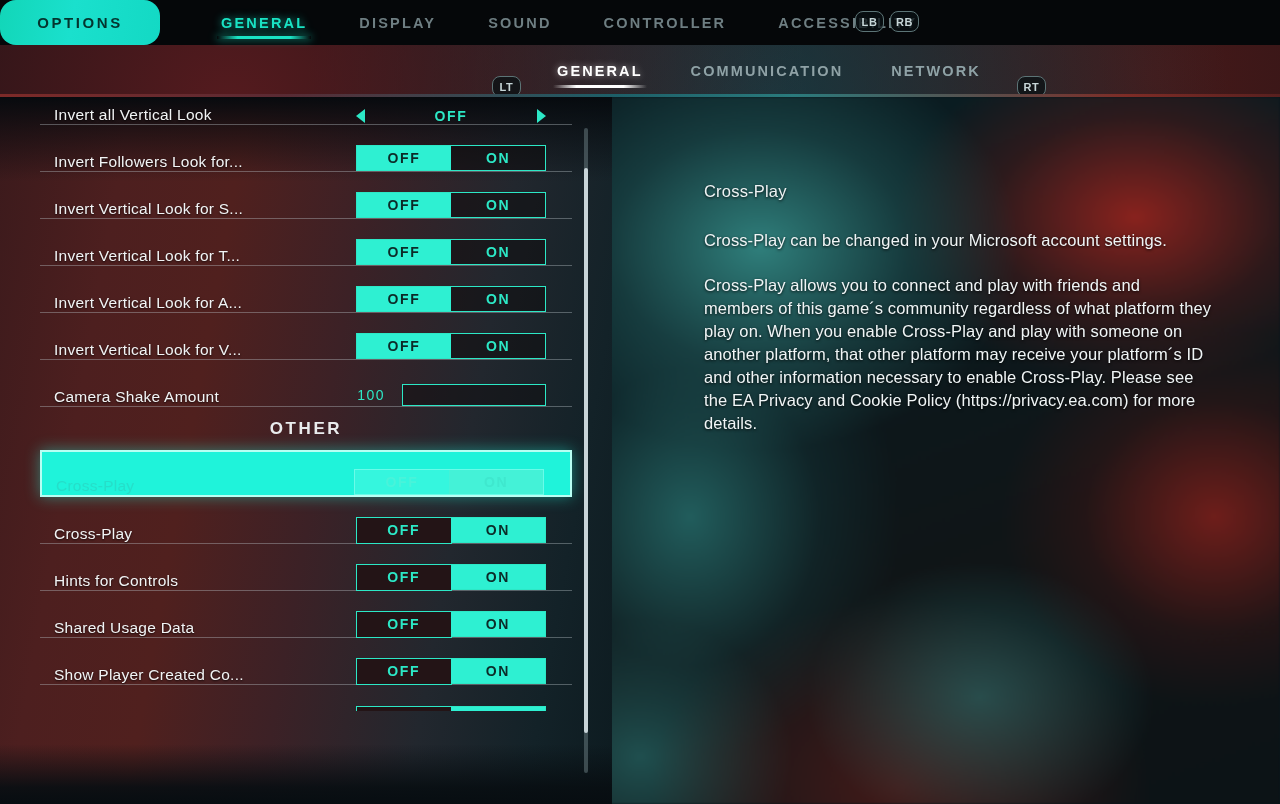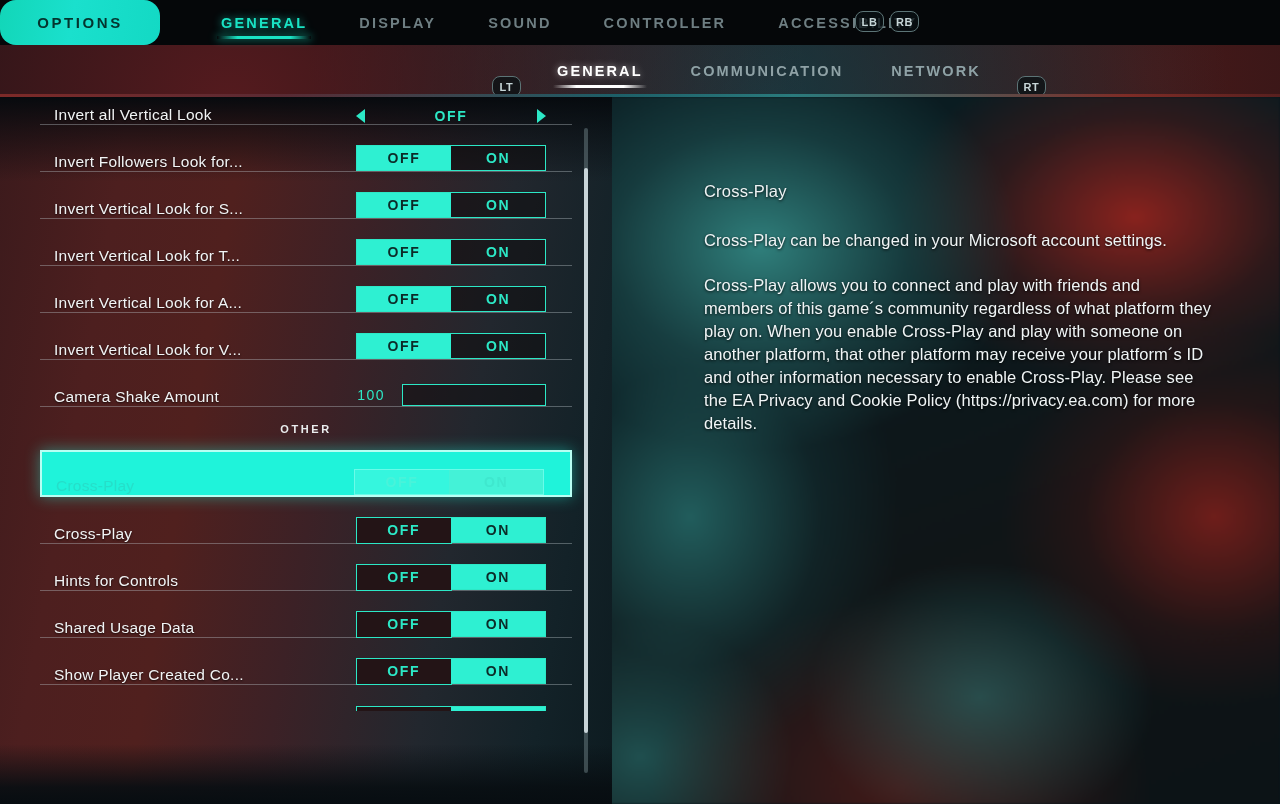--- a/index.html
+++ b/index.html
@@ -298,21 +298,21 @@
     color: #2ce8c6;
   }
 
   
   .section-head {
     height: 43px;
     margin: 0 40px;
     display: flex;
     align-items: center;
     justify-content: center;
-    font-size: 11px;
+    font-size: 17px;
     letter-spacing: 2.6px;
     font-weight: bold;
     color: #e9eced;
     border-bottom: none;
   }
 
   
   .clip-top { height: 28px; overflow: hidden; }
   .clip-top .row { margin-top: -19px; }
   .clip-bot { height: 26px; overflow: hidden; }

